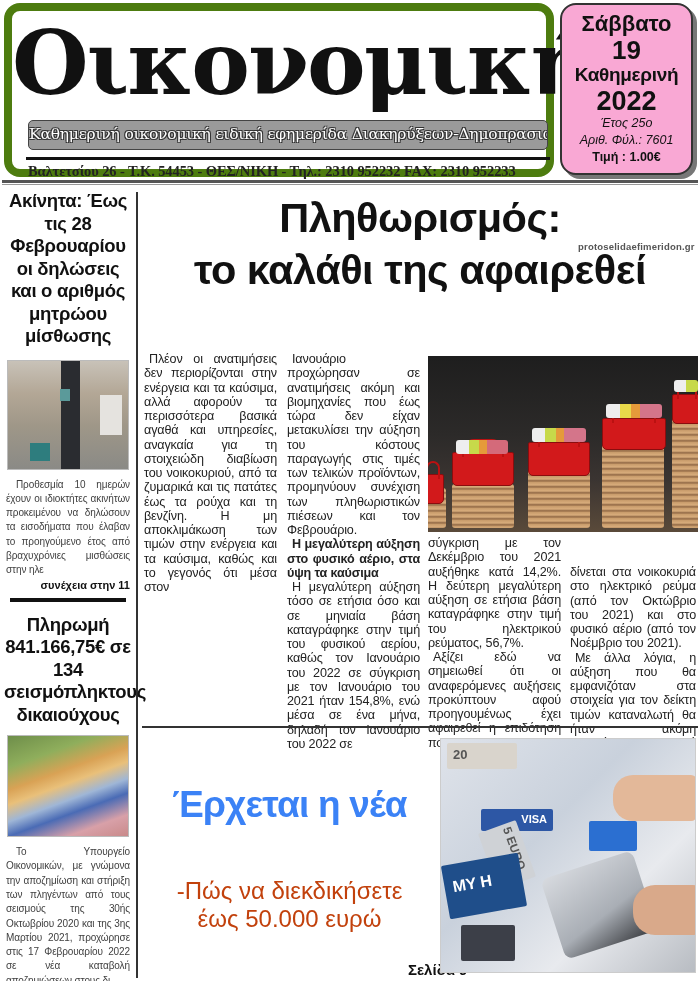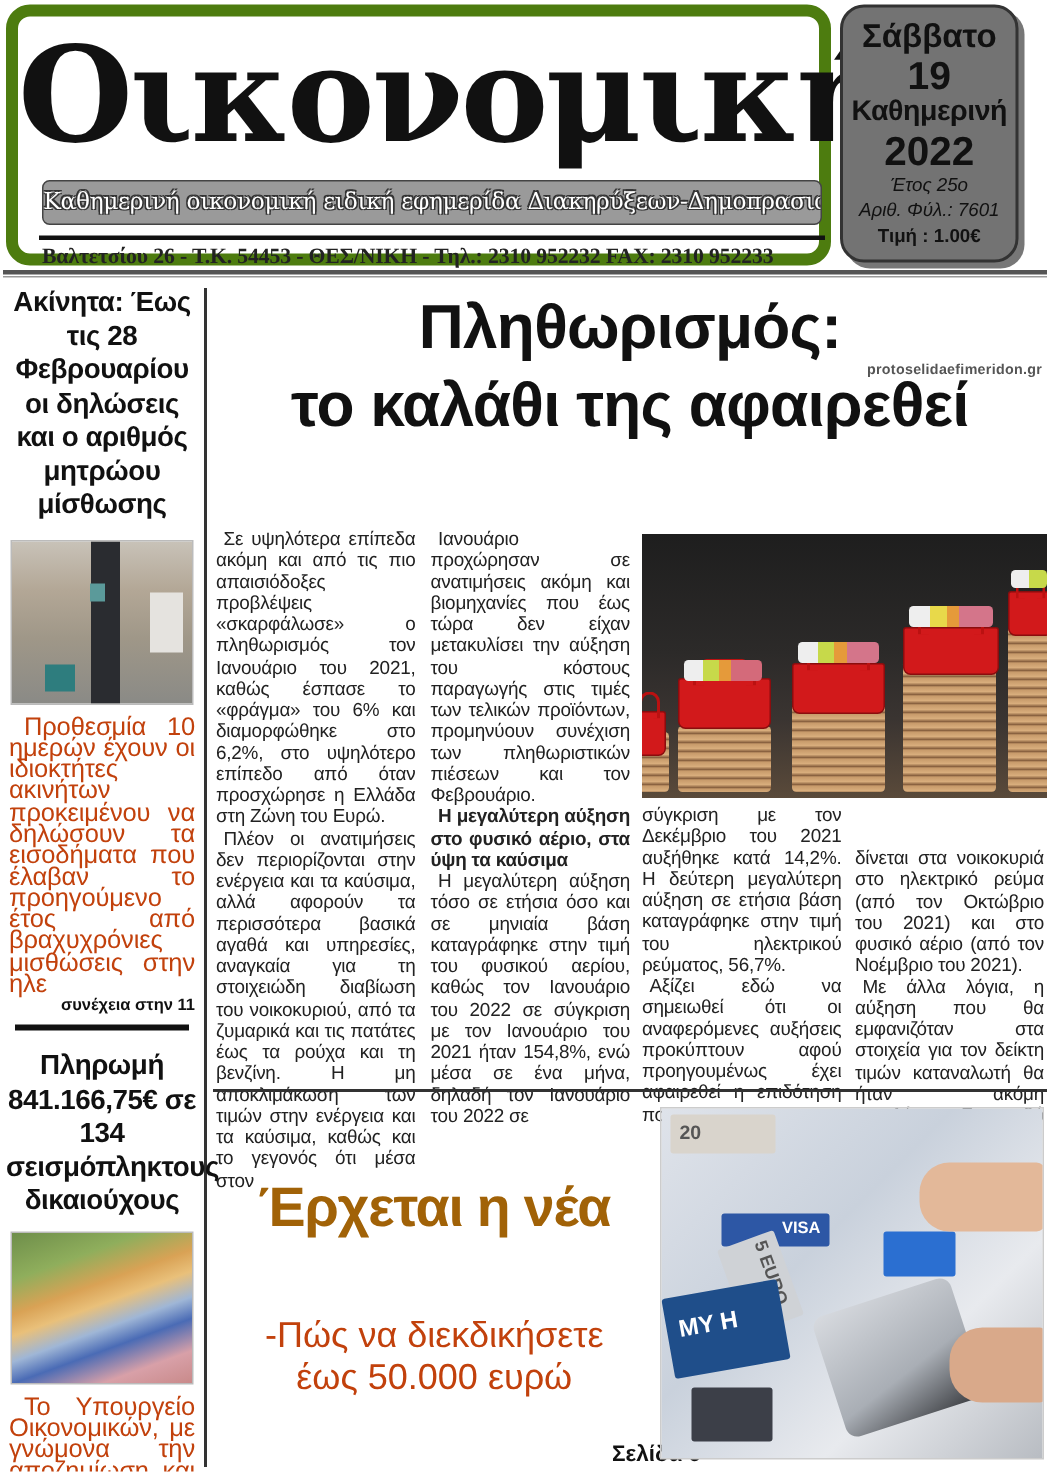--- a/index.html
+++ b/index.html
@@ -25,22 +25,22 @@
     white-space: nowrap; overflow: hidden;
   }
   .mast-rule { position: absolute; left: 14px; top: 146px; width: 524px; height: 3px; background: #111; }
   .mast-address {
     position: absolute; left: 16px; top: 151px; width: 524px;
     font-family: "Liberation Serif", serif; font-weight: bold; font-size: 14.5px;
     line-height: 18px; color: #222; white-space: nowrap; letter-spacing: -0.1px;
   }
 
   .datebox {
-    position: absolute; left: 560px; top: 3px; width: 119px; height: 172px;
-    border: 2px solid #333; border-radius: 16px; background: #737373;
+    position: absolute; left: 560px; top: 3px; width: 133px; height: 172px;
+    border: 2px solid #333; border-radius: 16px; background: #f9a8d4;
     box-shadow: 4px 4px 0 #777; text-align: center;
   }
   .date-day { margin-top: 6px; font-weight: bold; font-size: 22px; line-height: 26px; }
   .date-num { font-weight: bold; font-size: 26px; line-height: 26px; }
   .date-month { font-weight: bold; font-size: 19px; line-height: 24px; letter-spacing: -0.3px; }
   .date-year { font-weight: bold; font-size: 27px; line-height: 28px; }
   .date-small { font-style: italic; font-size: 12.5px; line-height: 17px; }
   .date-price { font-weight: bold; font-size: 12.5px; line-height: 17px; }
 
   .top-rule { position: absolute; left: 2px; top: 180px; width: 696px; height: 3px; background: #555; }
@@ -49,21 +49,21 @@
   .col-divider { position: absolute; left: 136px; top: 192px; width: 2px; height: 786px; background: #333; }
 
   
   .left-col { position: absolute; left: 4px; top: 188px; width: 128px; }
   .side-headline {
     font-weight: bold; font-size: 18.5px; line-height: 22.5px; text-align: center;
     letter-spacing: -0.3px; color: #111;
   }
   .side-photo { width: 122px; margin-left: 3px; border: 1px solid #bbb; }
   .side-text {
-    font-size: 17px; line-height: 14.3px; text-align: justify; color: #c2410c;
+    font-size: 10px; line-height: 14.3px; text-align: justify; color: #404040;
     padding: 0 2px; letter-spacing: -0.1px;
   }
   .side-text .indent { display: inline-block; width: 10px; }
   .continue {
     display: block; text-align: right; font-weight: bold; font-size: 11px;
     line-height: 14px; color: #111; padding-right: 2px;
   }
   .side-rule { height: 4px; background: #111; margin: 6px 6px; }
 
   
@@ -96,21 +96,21 @@
   .stack { position: absolute; bottom: 4px; background: repeating-linear-gradient(180deg, #c79a6a 0px, #d8ad7c 3px, #8a6240 5px, #c79a6a 6px); border-radius: 3px; }
   .basket { position: absolute; background: #d2191b; border-radius: 2px 2px 5px 5px; border: 1px solid #8a0d0e; }
   .basket::before { content: ""; position: absolute; left: 15%; right: 15%; top: -14px; height: 16px; border: 2px solid #b11; border-bottom: none; border-radius: 12px 12px 0 0; }
   .goods { position: absolute; border-radius: 3px; }
 
   .art-rule { position: absolute; left: 142px; top: 741px; width: 556px; height: 2px; background: #333; }
 
   
   .lotto-headline {
     position: absolute; left: 142px; top: 782px; width: 295px; text-align: center;
-    font-weight: bold; font-size: 37px; line-height: 46px; letter-spacing: -0.8px; color: #a16207;
+    font-weight: bold; font-size: 37px; line-height: 46px; letter-spacing: -0.8px; color: #3b82f6;
   }
   .lotto-sub {
     position: absolute; left: 142px; top: 877px; width: 295px; text-align: center;
     font-size: 24px; line-height: 28px; color: #c2410c;
   }
   .page-ref {
     position: absolute; left: 408px; top: 961px; font-size: 15px; font-weight: bold; color: #111;
   }
   .card-photo {
     position: absolute; left: 440px; top: 738px; width: 256px; height: 235px;
@@ -173,21 +173,20 @@
   </div>
 </div>
 
 <div class="main-headline">
   <div>Πληθωρισμός:</div>
   <div>το καλάθι της αφαιρεθεί</div>
 </div>
 <div class="watermark">protoselidaefimeridon.gr</div>
 
 <div class="article-text col1">
-  <p>Σε υψηλότερα επίπεδα ακόμη και από τις πιο απαισιόδοξες προβλέψεις «σκαρφάλωσε» ο πληθωρισμός τον Ιανουάριο του 2021, καθώς έσπασε το «φράγμα» του 6% και διαμορφώθηκε στο 6,2%, στο υψηλότερο επίπεδο από όταν προσχώρησε η Ελλάδα στη Ζώνη του Ευρώ.</p>
   <p>Πλέον οι ανατιμήσεις δεν περιορίζονται στην ενέργεια και τα καύσιμα, αλλά αφορούν τα περισσότερα βασικά αγαθά και υπηρεσίες, αναγκαία για τη στοιχειώδη διαβίωση του νοικοκυριού, από τα ζυμαρικά και τις πατάτες έως τα ρούχα και τη βενζίνη. Η μη αποκλιμάκωση των τιμών στην ενέργεια και τα καύσιμα, καθώς και το γεγονός ότι μέσα στον</p>
 </div>
 <div class="article-text col2">
   <p>Ιανουάριο προχώρησαν σε ανατιμήσεις ακόμη και βιομηχανίες που έως τώρα δεν είχαν μετακυλίσει την αύξηση του κόστους παραγωγής στις τιμές των τελικών προϊόντων, προμηνύουν συνέχιση των πληθωριστικών πιέσεων και τον Φεβρουάριο.</p>
   <p class="sub">Η μεγαλύτερη αύξηση στο φυσικό αέριο, στα ύψη τα καύσιμα</p>
   <p>Η μεγαλύτερη αύξηση τόσο σε ετήσια όσο και σε μηνιαία βάση καταγράφηκε στην τιμή του φυσικού αερίου, καθώς τον Ιανουάριο του 2022 σε σύγκριση με τον Ιανουάριο του 2021 ήταν 154,8%, ενώ μέσα σε ένα μήνα, δηλαδή τον Ιανουάριο του 2022 σε</p>
 </div>
 
 <div class="basket-photo">
   <div class="stack" style="left:-4px; width:22px; height:40px;"></div>

